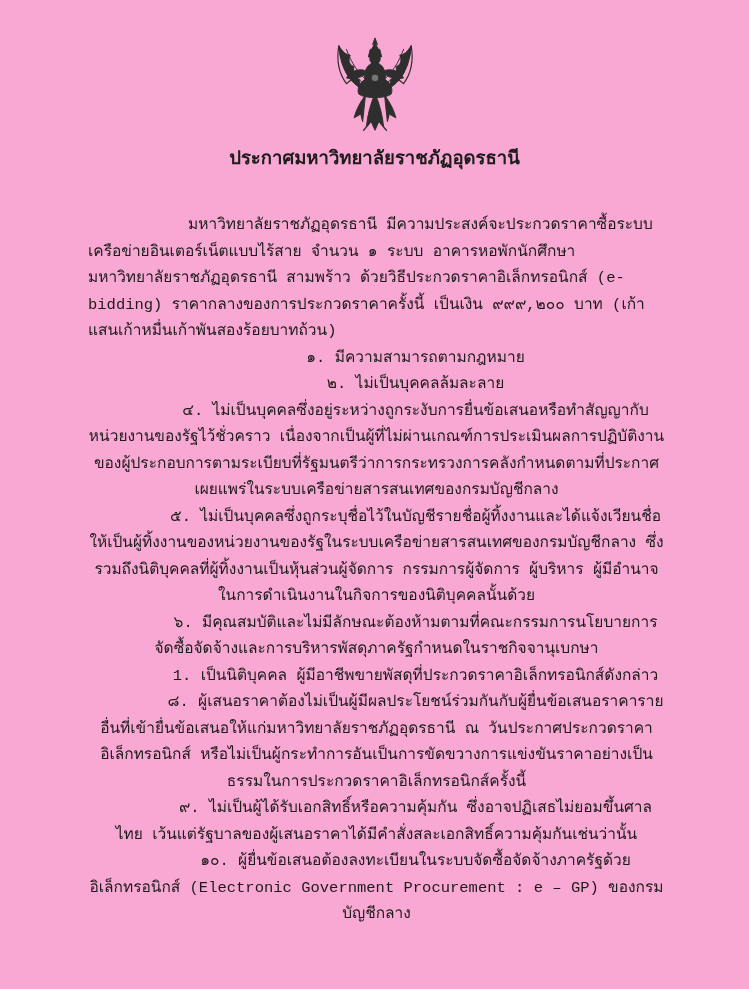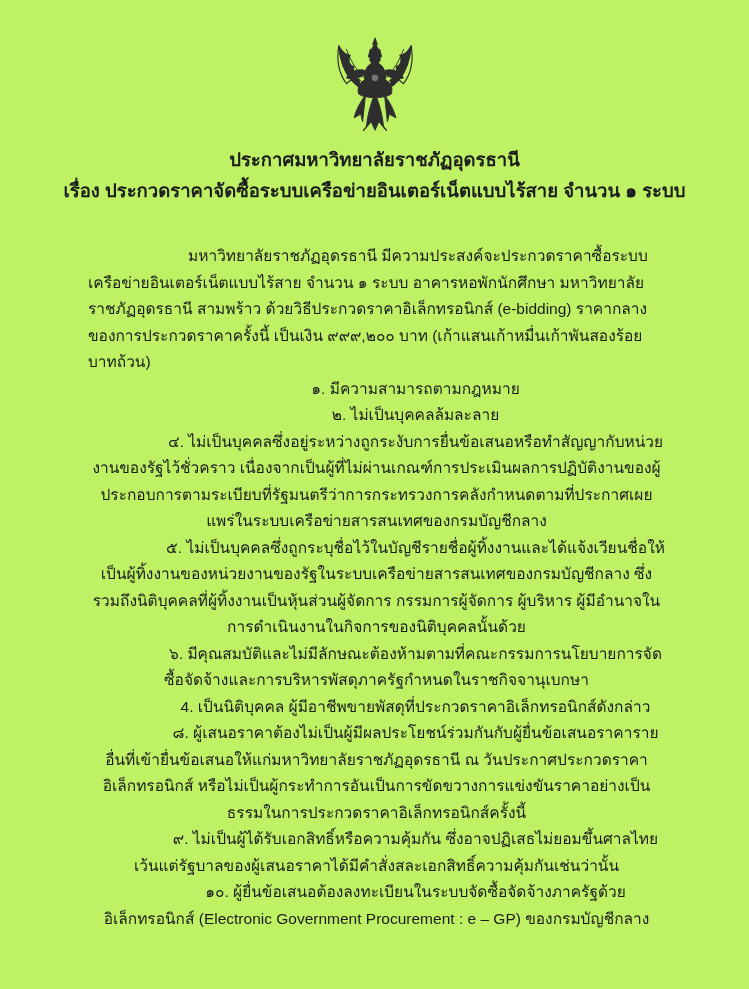--- a/index.html
+++ b/index.html
@@ -2,22 +2,22 @@
 <html lang="th"><head>
 <meta charset="utf-8">
 <style>
   * { margin: 0; padding: 0; box-sizing: border-box; }
   html, body { background: #e8e8e8; }
   .page {
     position: relative;
     width: 749px;
     height: 989px;
     margin: 0 auto;
-    background: #bef264;
-    font-family: Liberation Sans, sans-serif;
+    background: #f9a8d4;
+    font-family: Liberation Mono, monospace;
     color: #1c1c1c;
     overflow: hidden;
   }
   .emblem-wrap {
     width: 96px;
     height: 100px;
     margin: 36px auto 8px auto;
   }
   .emblem-wrap svg { width: 100%; height: 100%; }
   .title-block {
@@ -72,34 +72,33 @@
         <path d="M60 62 C66 70 70 78 72 86 L65 82 L63 90 Z"></path>
 
         <path d="M50 60 C45 72 42 84 41 95 L46 90 L50 99 L54 90 L59 95 C58 84 55 72 50 60 Z"></path>
         <path d="M44 92 L38 99 M56 92 L62 99" fill="none" stroke-width="1.4" stroke-linecap="round"></path>
       </g>
     </svg>
   </div>
 
   <div class="title-block">
     <div>ประกาศมหาวิทยาลัยราชภัฏอุดรธานี</div>
-    <div>เรื่อง ประกวดราคาจัดซื้อระบบเครือข่ายอินเตอร์เน็ตแบบไร้สาย จำนวน ๑ ระบบ</div>
   </div>
 
   <div class="content">
 
     <p class="para">มหาวิทยาลัยราชภัฏอุดรธานี มีความประสงค์จะประกวดราคาซื้อระบบเครือข่ายอินเตอร์เน็ตแบบไร้สาย จำนวน ๑ ระบบ อาคารหอพักนักศึกษา มหาวิทยาลัยราชภัฏอุดรธานี สามพร้าว ด้วยวิธีประกวดราคาอิเล็กทรอนิกส์ (e-bidding) ราคากลางของการประกวดราคาครั้งนี้ เป็นเงิน ๙๙๙,๒๐๐ บาท (เก้าแสนเก้าหมื่นเก้าพันสองร้อยบาทถ้วน)</p>
 
 
     <div>
       <p class="q-item">๑. มีความสามารถตามกฎหมาย</p>
       <p class="q-item">๒. ไม่เป็นบุคคลล้มละลาย</p>
       <p class="q-item">๔. ไม่เป็นบุคคลซึ่งอยู่ระหว่างถูกระงับการยื่นข้อเสนอหรือทำสัญญากับหน่วยงานของรัฐไว้ชั่วคราว เนื่องจากเป็นผู้ที่ไม่ผ่านเกณฑ์การประเมินผลการปฏิบัติงานของผู้ประกอบการตามระเบียบที่รัฐมนตรีว่าการกระทรวงการคลังกำหนดตามที่ประกาศเผยแพร่ในระบบเครือข่ายสารสนเทศของกรมบัญชีกลาง</p>
       <p class="q-item">๕. ไม่เป็นบุคคลซึ่งถูกระบุชื่อไว้ในบัญชีรายชื่อผู้ทิ้งงานและได้แจ้งเวียนชื่อให้เป็นผู้ทิ้งงานของหน่วยงานของรัฐในระบบเครือข่ายสารสนเทศของกรมบัญชีกลาง ซึ่งรวมถึงนิติบุคคลที่ผู้ทิ้งงานเป็นหุ้นส่วนผู้จัดการ กรรมการผู้จัดการ ผู้บริหาร ผู้มีอำนาจในการดำเนินงานในกิจการของนิติบุคคลนั้นด้วย</p>
       <p class="q-item">๖. มีคุณสมบัติและไม่มีลักษณะต้องห้ามตามที่คณะกรรมการนโยบายการจัดซื้อจัดจ้างและการบริหารพัสดุภาครัฐกำหนดในราชกิจจานุเบกษา</p>
-      <p class="q-item">4. เป็นนิติบุคคล ผู้มีอาชีพขายพัสดุที่ประกวดราคาอิเล็กทรอนิกส์ดังกล่าว</p>
+      <p class="q-item">1. เป็นนิติบุคคล ผู้มีอาชีพขายพัสดุที่ประกวดราคาอิเล็กทรอนิกส์ดังกล่าว</p>
       <p class="q-item">๘. ผู้เสนอราคาต้องไม่เป็นผู้มีผลประโยชน์ร่วมกันกับผู้ยื่นข้อเสนอราคารายอื่นที่เข้ายื่นข้อเสนอให้แก่มหาวิทยาลัยราชภัฏอุดรธานี ณ วันประกาศประกวดราคาอิเล็กทรอนิกส์ หรือไม่เป็นผู้กระทำการอันเป็นการขัดขวางการแข่งขันราคาอย่างเป็นธรรมในการประกวดราคาอิเล็กทรอนิกส์ครั้งนี้</p>
       <p class="q-item">๙. ไม่เป็นผู้ได้รับเอกสิทธิ์หรือความคุ้มกัน ซึ่งอาจปฏิเสธไม่ยอมขึ้นศาลไทย เว้นแต่รัฐบาลของผู้เสนอราคาได้มีคำสั่งสละเอกสิทธิ์ความคุ้มกันเช่นว่านั้น</p>
       <p class="q-item">๑๐. ผู้ยื่นข้อเสนอต้องลงทะเบียนในระบบจัดซื้อจัดจ้างภาครัฐด้วยอิเล็กทรอนิกส์ (Electronic Government Procurement : e – GP) ของกรมบัญชีกลาง</p>
     </div>
 
   </div>
 </div>
 
 </body></html>

